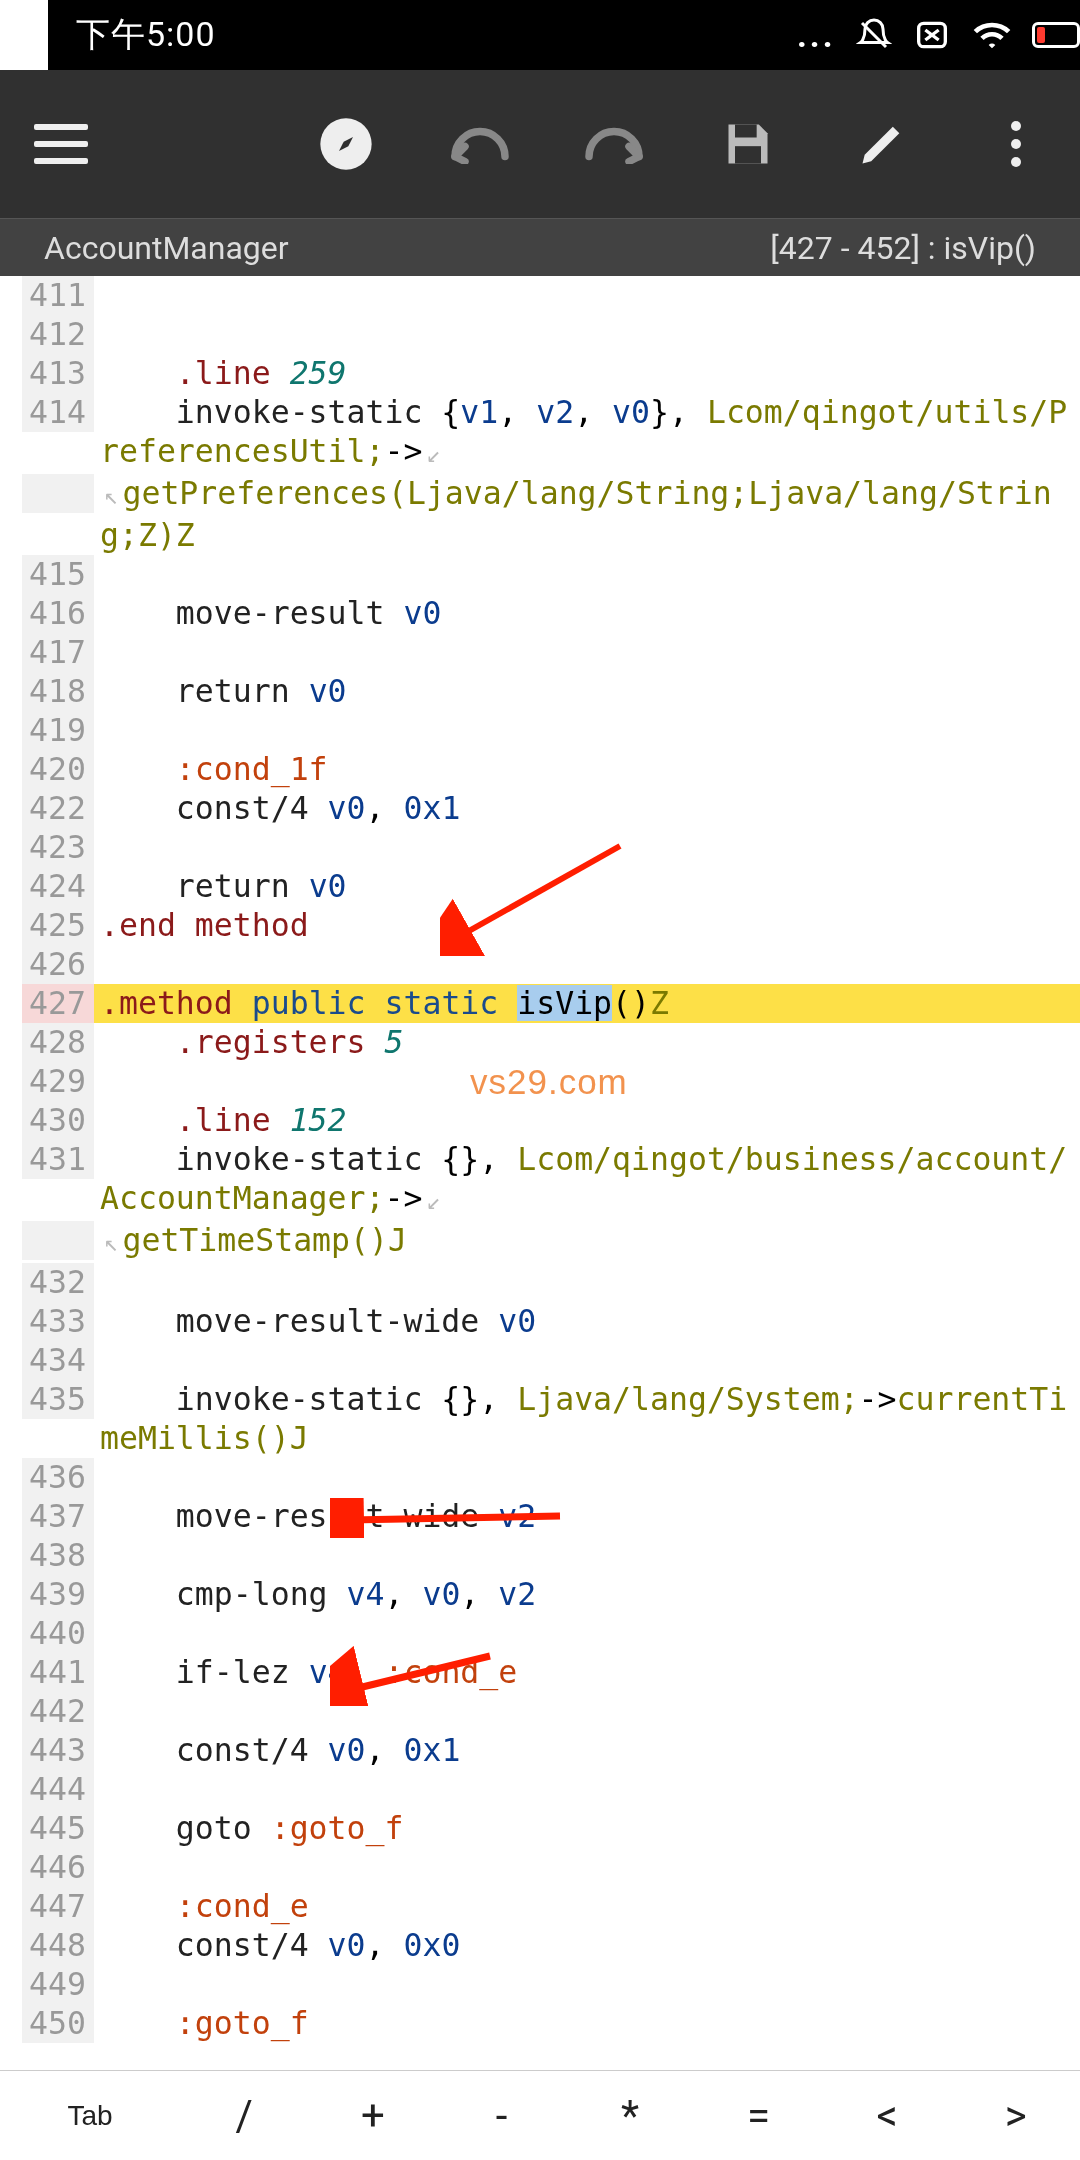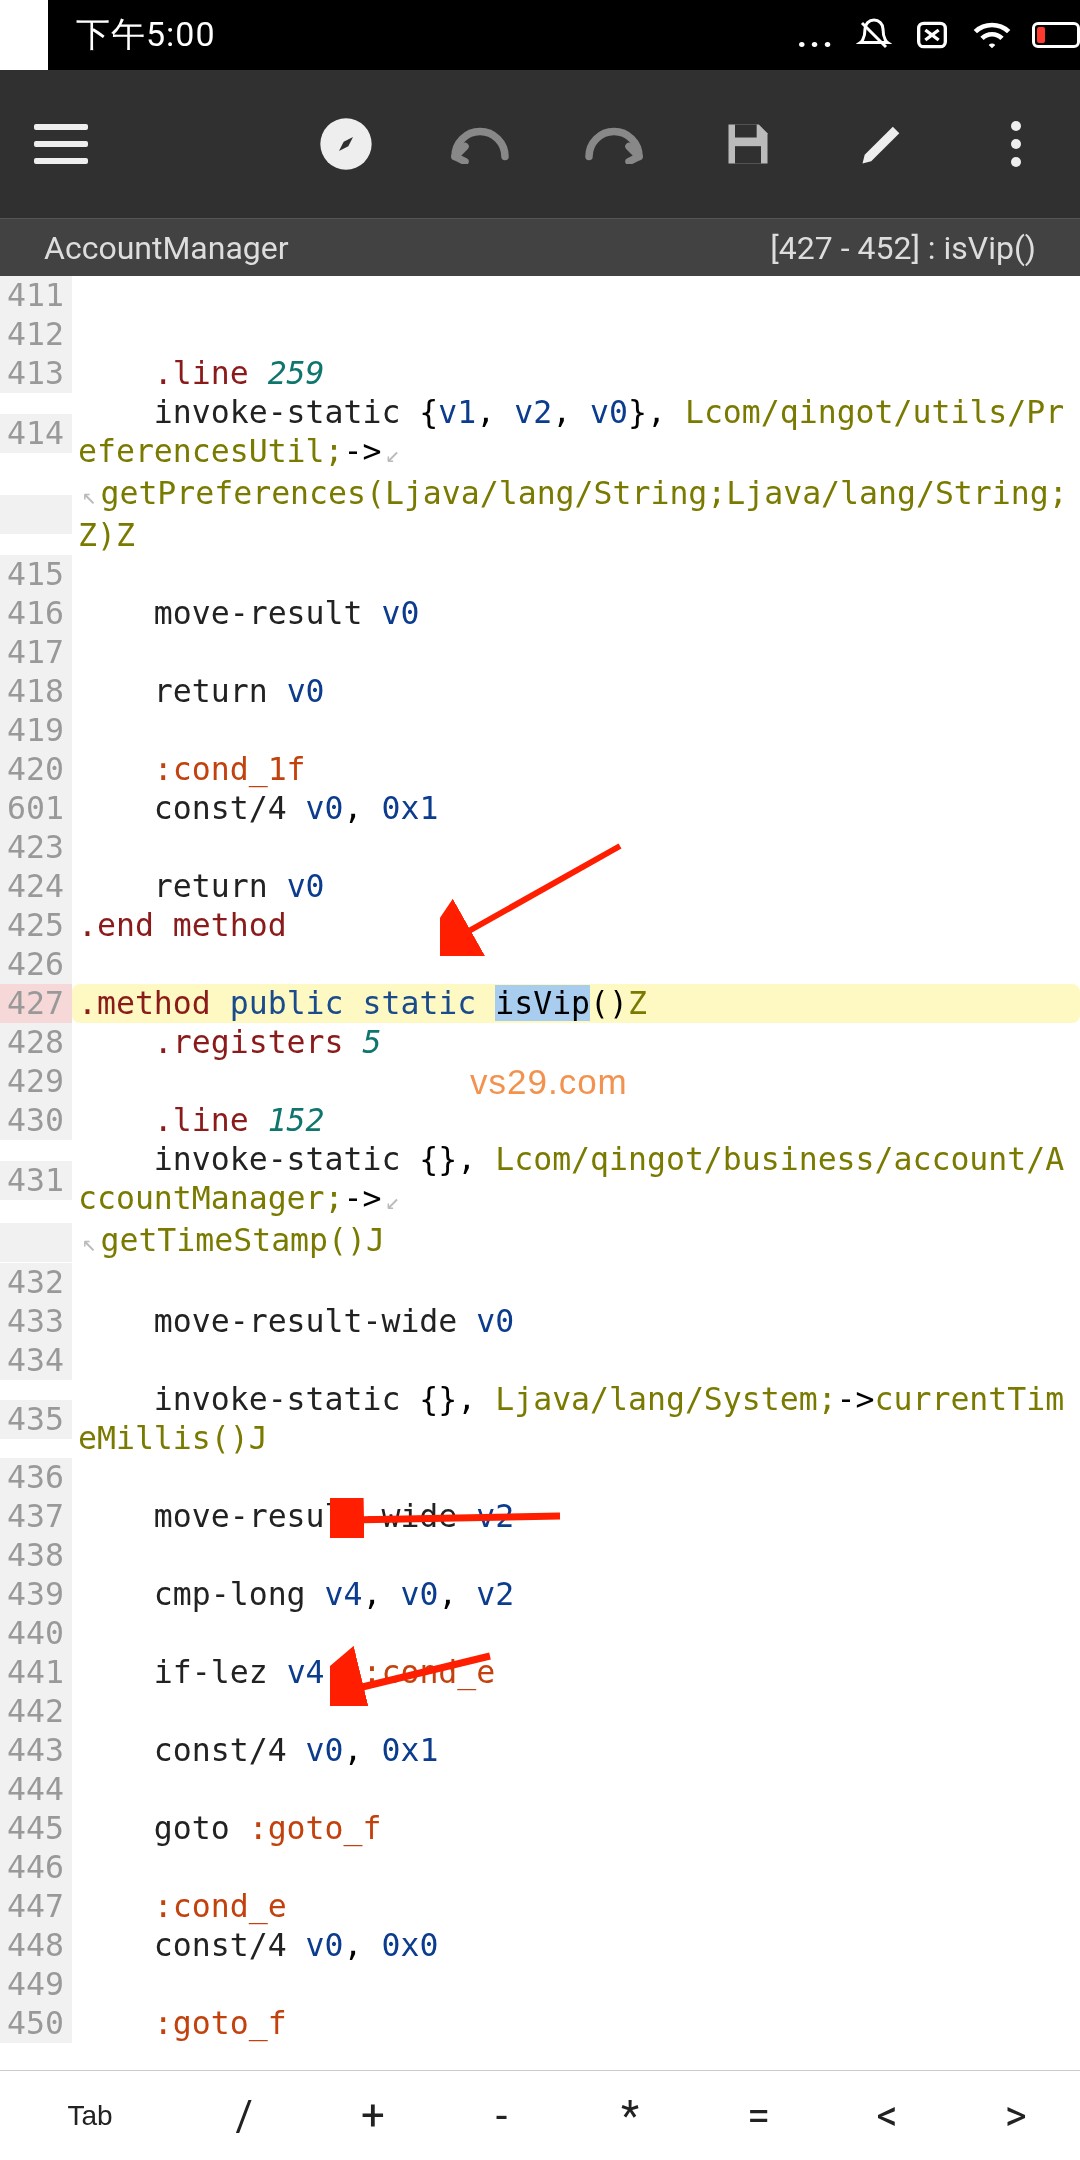--- a/index.html
+++ b/index.html
@@ -19,24 +19,24 @@
   .hamburger span{ height:6px; background:#eee; border-radius:2px;}
   .tb-spacer{ flex:1; }
   .tb-group{ display:flex; align-items:center; gap:74px; margin-left:auto;}
   .tb-icon{ width:60px; height:60px; display:flex; align-items:center; justify-content:center; color:#ddd; cursor:pointer;}
   .vdots{ display:flex; flex-direction:column; gap:8px; align-items:center; }
   .vdots span{ width:10px; height:10px; border-radius:50%; background:#eee; }
   
   .subbar{ width:100%; height:58px; background:#424242; color:#ddd; display:flex; align-items:center; justify-content:space-between; padding:0 44px; font-size:32px; border-top:1px solid #555;}
   
   .editor{ width:100%; height:calc(2160px - 70px - 148px - 58px - 90px); overflow:hidden; font-family: "DejaVu Sans Mono","Consolas",monospace; font-size:31.5px; position:relative;}
-  .line{ display:flex; align-items:center; min-height:39px; line-height:39px; white-space:pre; }
+  .line{ display:flex; align-items:flex-start; min-height:39px; line-height:39px; white-space:pre;margin-left:22px; }
   .gutter{ width:72px; text-align:right; padding-right:8px; color:#999; background:#f1f1f1; user-select:none; flex-shrink:0;}
   .code{ padding-left:6px; flex:1; white-space:pre-wrap; word-break:break-all; position:relative;}
-  .hl-line .code{ background:#fef9c3;border-radius:8px; }
+  .hl-line .code{ background:#fde047; }
   .hl-line .gutter{ background:#f7d8d8;}
   
   .kw{ color:#8b1a1a; }       
   .mod{ color:#1a4b8c; }      
   .id{ color:#222; }
   .reg{ color:#0b3c8e; font-weight:500;}
   .num{ color:#0f766e;font-style:italic; }
   .hex{ color:#0b3c8e;}
   .type{ color:#7a7a00; }
   .lbl{ color:#c2410c;}
@@ -134,21 +134,21 @@
 <div class="line"><div class="gutter">412</div><div class="code"> </div></div>
 <div class="line"><div class="gutter">413</div><div class="code">    <span class="kw">.line</span> <span class="num">259</span></div></div>
 <div class="line"><div class="gutter">414</div><div class="code">    <span class="id">invoke-static</span> {<span class="reg">v1</span>, <span class="reg">v2</span>, <span class="reg">v0</span>}, <span class="type">Lcom/qingot/utils/PreferencesUtil;</span>-&gt;<span class="wrap-mark">↙</span></div></div>
 <div class="line"><div class="gutter"> </div><div class="code"><span class="wrap-mark">↖</span><span class="type">getPreferences(Ljava/lang/String;Ljava/lang/String;Z)Z</span></div></div>
 <div class="line"><div class="gutter">415</div><div class="code"> </div></div>
 <div class="line"><div class="gutter">416</div><div class="code">    <span class="id">move-result</span> <span class="reg">v0</span></div></div>
 <div class="line"><div class="gutter">417</div><div class="code"> </div></div>
 <div class="line"><div class="gutter">418</div><div class="code">    <span class="id">return</span> <span class="reg">v0</span></div></div>
 <div class="line"><div class="gutter">419</div><div class="code"> </div></div>
 <div class="line"><div class="gutter">420</div><div class="code">    <span class="lbl">:cond_1f</span></div></div>
-<div class="line"><div class="gutter">601</div><div class="code">    <span class="id">const/4</span> <span class="reg">v0</span>, <span class="hex">0x1</span></div></div>
+<div class="line"><div class="gutter">422</div><div class="code">    <span class="id">const/4</span> <span class="reg">v0</span>, <span class="hex">0x1</span></div></div>
 <div class="line"><div class="gutter">423</div><div class="code"> </div></div>
 <div class="line"><div class="gutter">424</div><div class="code">    <span class="id">return</span> <span class="reg">v0</span></div></div>
 <div class="line"><div class="gutter">425</div><div class="code"><span class="kw">.end method</span></div></div>
 <div class="line"><div class="gutter">426</div><div class="code"> </div></div>
 <div class="line hl-line"><div class="gutter">427</div><div class="code"><span class="kw">.method</span> <span class="mod">public</span> <span class="mod">static</span> <span class="sel">isVip</span>()<span class="type">Z</span></div></div>
 <div class="line"><div class="gutter">428</div><div class="code">    <span class="kw">.registers</span> <span class="num">5</span></div></div>
 <div class="line"><div class="gutter">429</div><div class="code"> </div></div>
 <div class="line"><div class="gutter">430</div><div class="code">    <span class="kw">.line</span> <span class="num">152</span></div></div>
 <div class="line"><div class="gutter">431</div><div class="code">    <span class="id">invoke-static</span> {}, <span class="type">Lcom/qingot/business/account/AccountManager;</span>-&gt;<span class="wrap-mark">↙</span></div></div>
 <div class="line"><div class="gutter"> </div><div class="code"><span class="wrap-mark">↖</span><span class="type">getTimeStamp()J</span></div></div>

